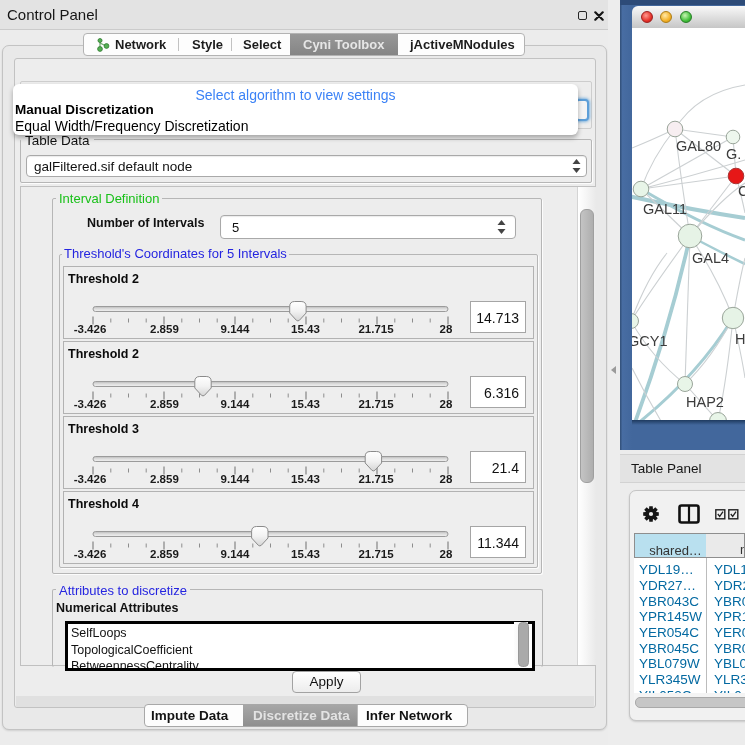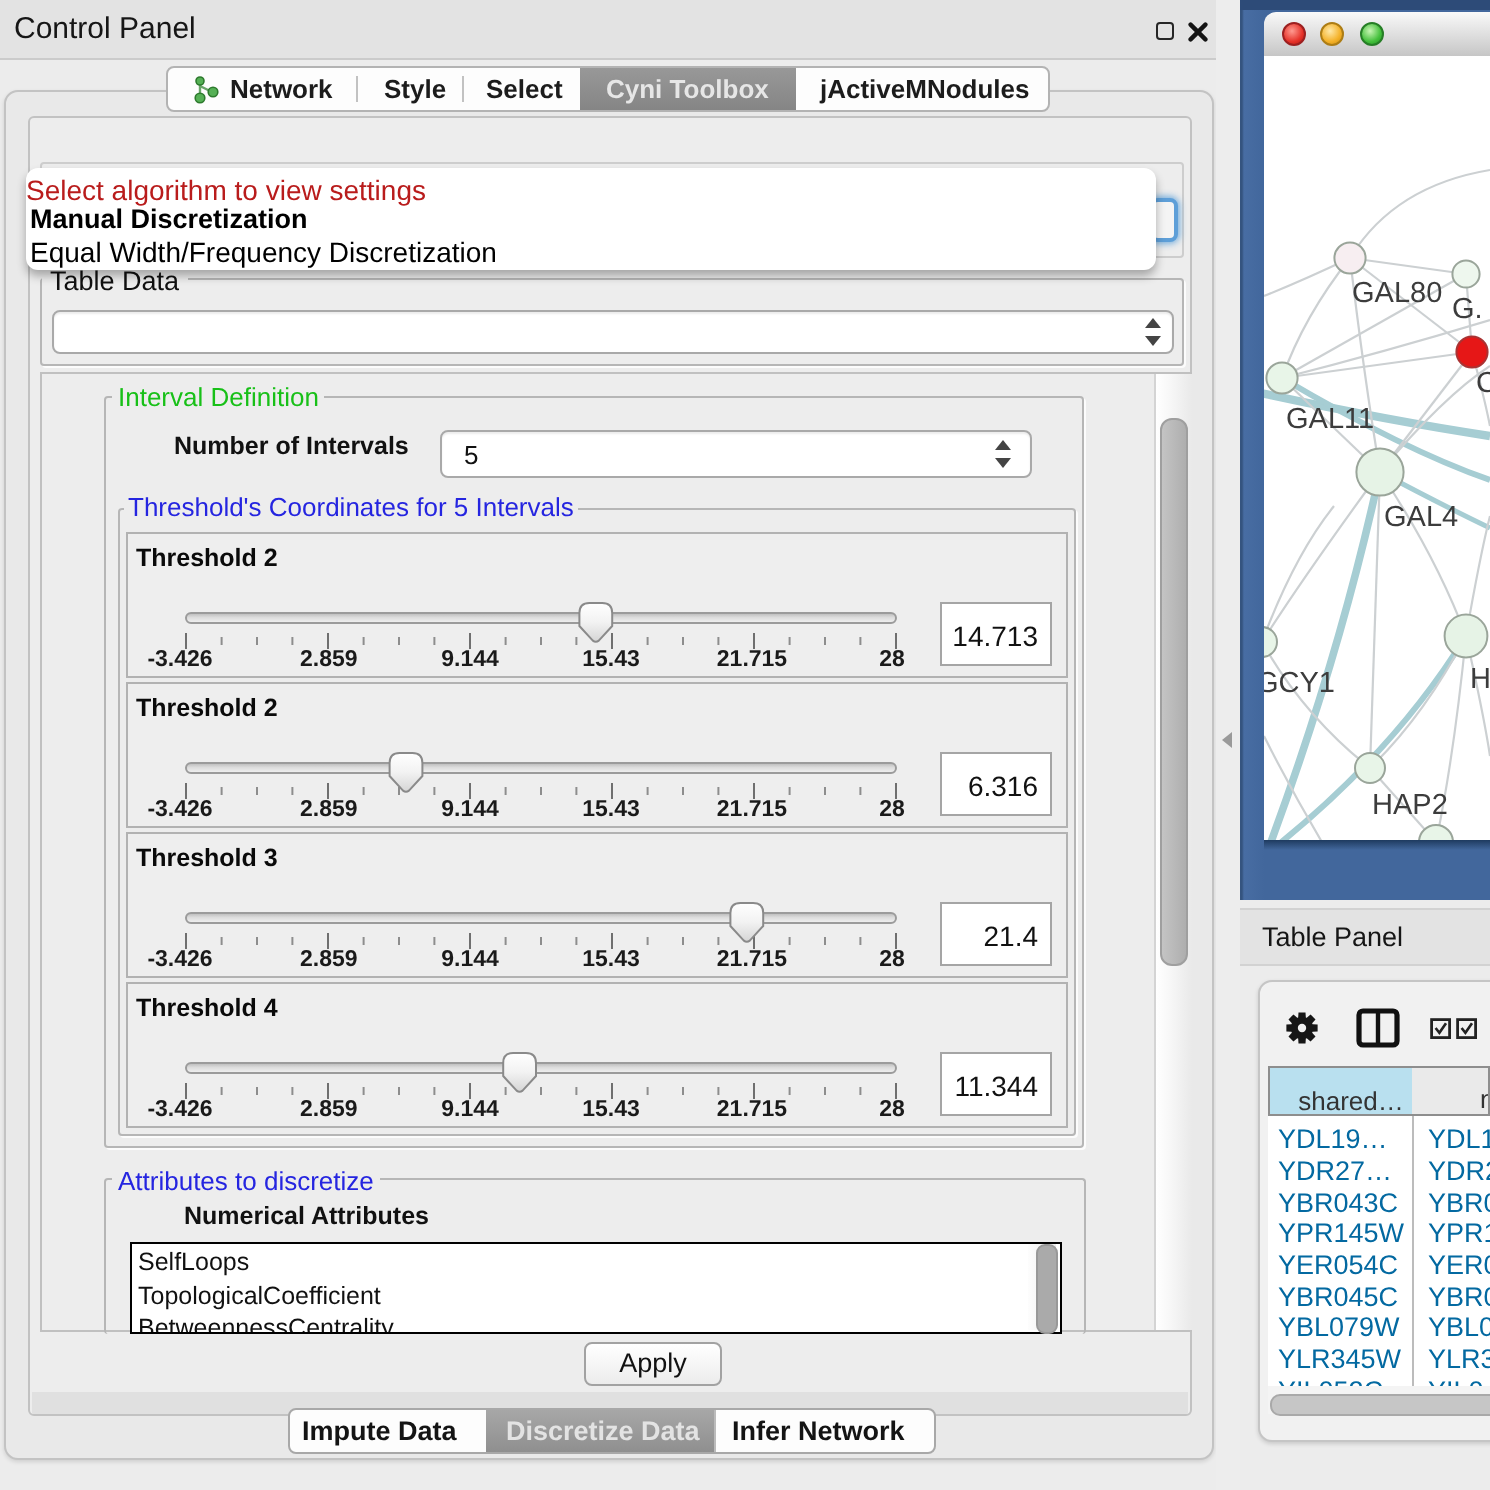--- a/index.html
+++ b/index.html
@@ -20,21 +20,21 @@
 #tabdark span{position:absolute;left:13px;top:3px;font-size:13px;font-weight:bold;color:#e6e6e6;}
 .tabdiv{top:4px;width:1px;height:13px;background:#c2c2c2;}
 
 .group{border:1px solid #b6b6b6;border-radius:2px;box-shadow:1px 1px 0 rgba(255,255,255,0.8);}
 
 #grp-alg{left:20px;top:81px;width:570px;height:46px;border-color:#cdcdcd;box-shadow:none;}
 #alg-title{left:22px;top:74px;font-size:13.5px;letter-spacing:1.9px;color:#c6c6c6;background:#ededed;padding:0 4px;}
 #alg-combo-btn{left:575px;top:99px;width:10px;height:18px;background:#f4f4f4;border:2px solid #5e9fd8;border-radius:4px;box-shadow:0 0 3px 1px rgba(110,170,220,0.9);z-index:9;}
 
 #popup{left:13px;top:84px;width:565px;height:51px;background:#ffffff;border-radius:6px;box-shadow:0 3px 5px rgba(0,0,0,0.3);z-index:10;}
-#popup .ph{position:absolute;left:0;top:3px;width:100%;font-size:14px;color:#b91c1c;}
+#popup .ph{position:absolute;left:0;top:3px;width:100%;text-align:center;font-size:14px;color:#3b82f6;}
 #popup .it1{position:absolute;left:2px;top:18px;font-size:13.5px;font-weight:bold;color:#000;}
 #popup .it2{position:absolute;left:2px;top:34px;font-size:14px;color:#000;}
 
 #grp-td{left:20px;top:139px;width:570px;height:42px;}
 #td-title{left:21px;top:133px;font-size:13.5px;color:#111;background:#ededed;padding:0 4px;}
 .combo{background:#ffffff;border:1px solid #a9a9a9;border-radius:4px;box-shadow:inset 0 1px 1px rgba(0,0,0,0.08);}
 #td-combo{left:26px;top:155px;width:559px;height:20px;}
 #td-combo span{position:absolute;left:7px;top:3px;font-size:13.5px;color:#111;}
 
 #scrollpane{left:20px;top:186px;width:574px;height:478px;border:1px solid #c0c0c0;}
@@ -48,22 +48,22 @@
 #noi-combo span{position:absolute;left:11px;top:4px;font-size:13px;color:#111;}
 
 #grp-thr{left:59px;top:254px;width:477px;height:312px;}
 #thr-title{left:62px;top:246px;font-size:13px;color:#2525e0;background:#ededed;padding:0 2px;}
 .tpanel{left:63px;width:469px;height:71px;background:#eeeeee;border:1px solid #b2b2b2;}
 .tlabel{position:absolute;left:4px;top:5px;font-size:12.5px;font-weight:bold;color:#0a0a0a;}
 .vbox{position:absolute;left:406px;top:34px;width:56px;height:32px;background:#ffffff;border:1px solid #a5a5a5;font-size:14px;color:#111;text-align:right;line-height:32px;padding-right:6px;box-sizing:border-box;}
 
 #grp-att{left:52px;top:589px;width:489px;height:77px;border-bottom:none;box-shadow:none;}
 #att-title{left:56px;top:583px;font-size:13px;color:#2525e0;background:#ededed;padding:0 3px;}
-#lbl-num{left:56px;top:601px;font-size:12.5px;font-weight:bold;color:#111;margin-left:36px;}
-#attlist{left:65px;top:621px;width:464px;height:44px;background:#ffffff;border:1px solid #000000;overflow:hidden;}
+#lbl-num{left:56px;top:601px;font-size:12.5px;font-weight:bold;color:#111;}
+#attlist{left:65px;top:621px;width:464px;height:44px;background:#ffffff;border:3px solid #000000;overflow:hidden;}
 #attlist div{position:absolute;left:3px;font-size:12.5px;color:#111;}
 #alsb{left:514px;top:622px;width:14px;height:43px;background:linear-gradient(to right,#fdfdfd,#ececec);}
 #alsb-thumb{left:518px;top:622px;width:9px;height:43px;background:#aaaaaa;border:1px solid #989898;border-radius:4.5px;}
 
 #applybtn{left:268px;top:671px;width:67px;height:20px;background:linear-gradient(#ffffff,#ececec);border:1px solid #a2a2a2;border-radius:4px;font-size:13.5px;color:#111;text-align:center;line-height:19px;margin-left:24px;}
 #btabs{left:144px;top:704px;width:322px;height:21px;background:#fdfdfd;border:1px solid #a8a8a8;border-radius:4px;overflow:hidden;}
 #btabdark{position:absolute;left:98px;top:0;width:114px;height:21px;background:linear-gradient(#a7a7a7,#8f8f8f);}
 .btabtext{position:absolute;top:3px;font-size:13.5px;font-weight:bold;color:#141414;}
 
 #gapcol{left:608px;top:0;width:12px;height:745px;background:#ededed;}
@@ -350,20 +350,21 @@
   <div class="abs group" id="grp-alg"></div>
   <div class="abs" id="alg-combo-btn"></div>
   <div class="abs" id="popup">
     <div class="ph">Select algorithm to view settings</div>
     <div class="it1">Manual Discretization</div>
     <div class="it2">Equal Width/Frequency Discretization</div>
   </div>
   <div class="abs group" id="grp-td"></div>
   <div class="abs" id="td-title">Table Data</div>
   <div class="abs combo" id="td-combo">
+      <span>galFiltered.sif default node</span>
     <svg style="position:absolute;right:5px;top:3px" width="9" height="14">
         <path d="M4.5 0 L8.5 5 L0.5 5 Z" fill="#444"></path>
         <path d="M4.5 14 L8.5 9 L0.5 9 Z" fill="#444"></path>
       </svg>
   </div>
 
   <div class="abs" id="gapcol"></div>
   <div class="abs" id="divarrow"></div>
   <div class="abs" style="left:620px;top:344px;width:5px;height:10px;background:#cfd4da;border-radius:1px;"></div>
   <div class="abs" id="netwin"></div>

